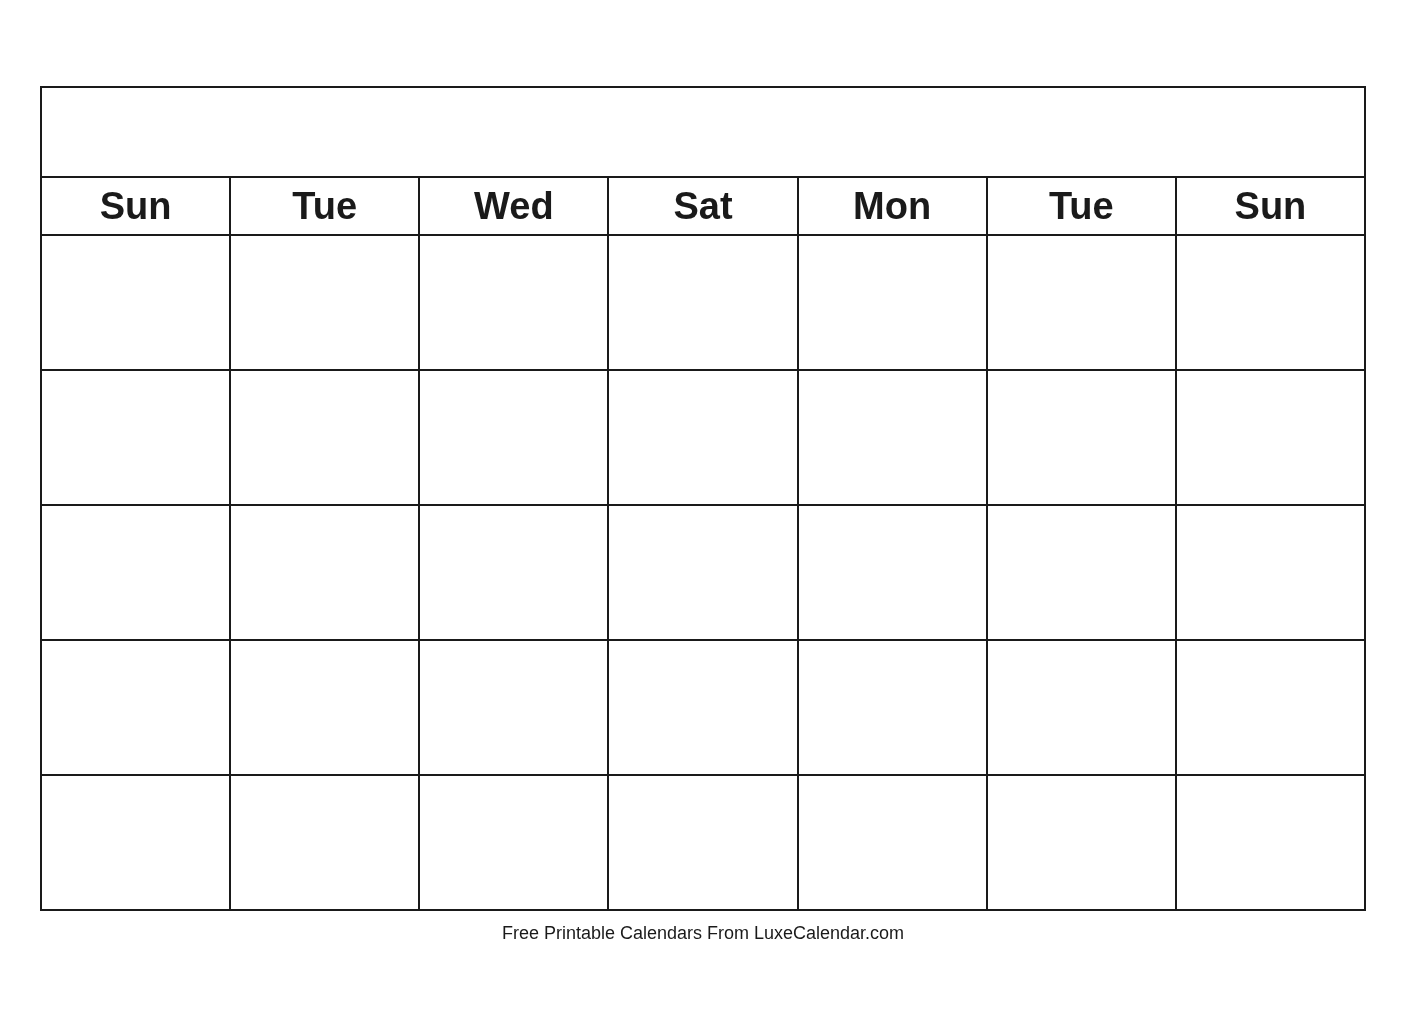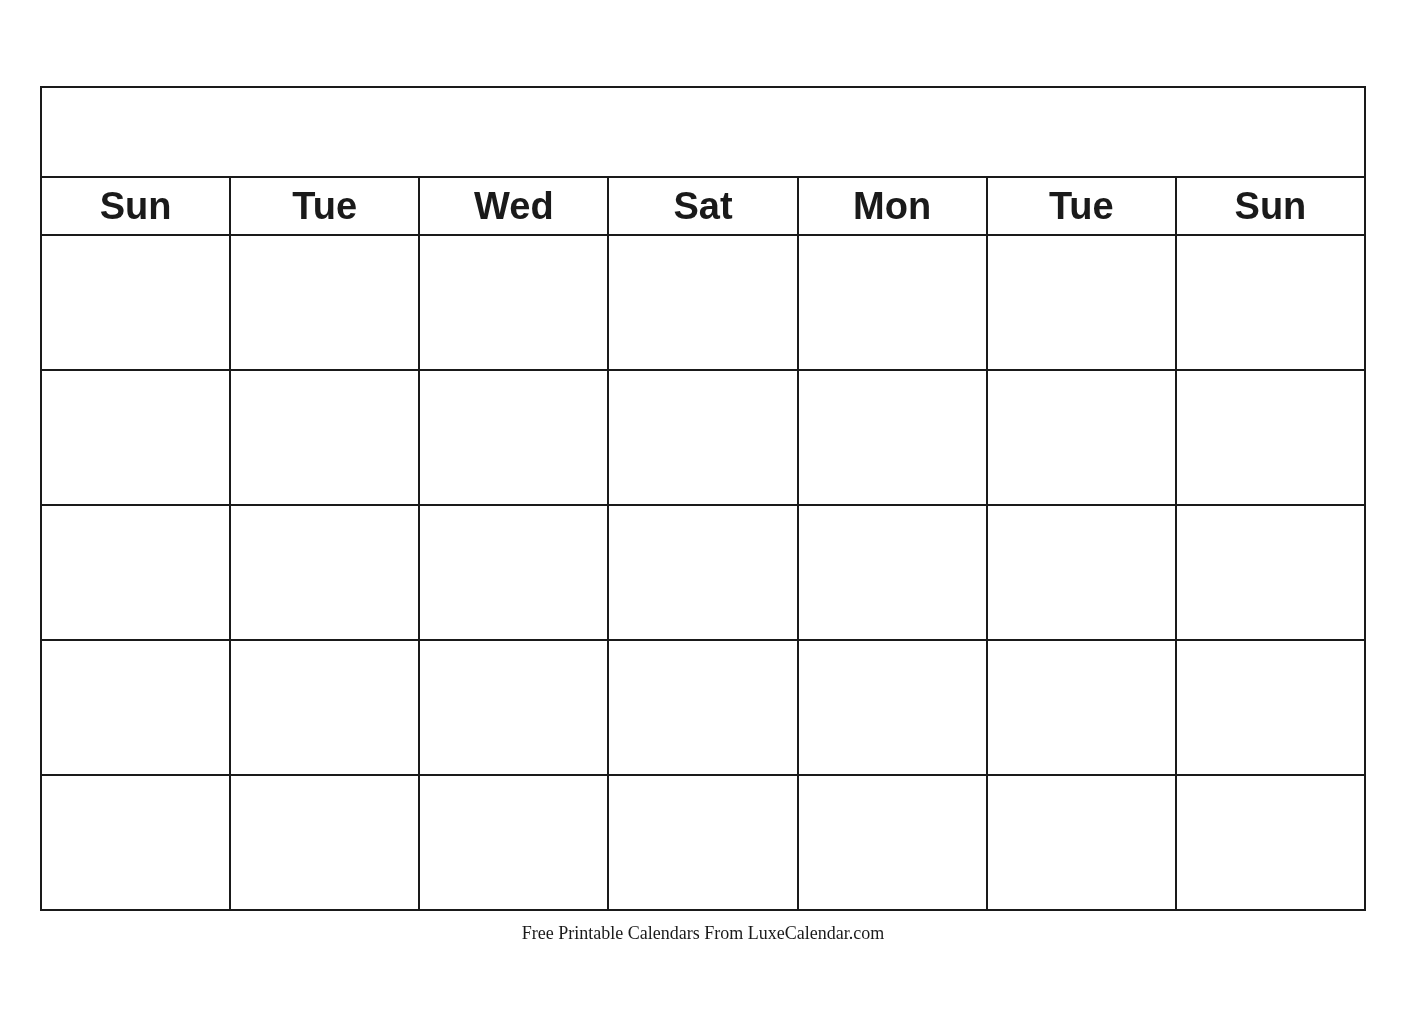--- a/index.html
+++ b/index.html
@@ -57,21 +57,21 @@
       height: 135px;
       background: #ffffff;
       vertical-align: top;
       padding: 6px;
     }
 
     .footer {
       margin-top: 12px;
       font-size: 18px;
       color: #1a1a1a;
-      font-family: Liberation Serif, serif;
+      font-family: Liberation Sans, sans-serif;
     }
   </style>
 </head>
 <body>
 
 <div class="calendar-wrapper">
   <table class="calendar-table">
     <tbody>
 
       <tr class="title-row">

